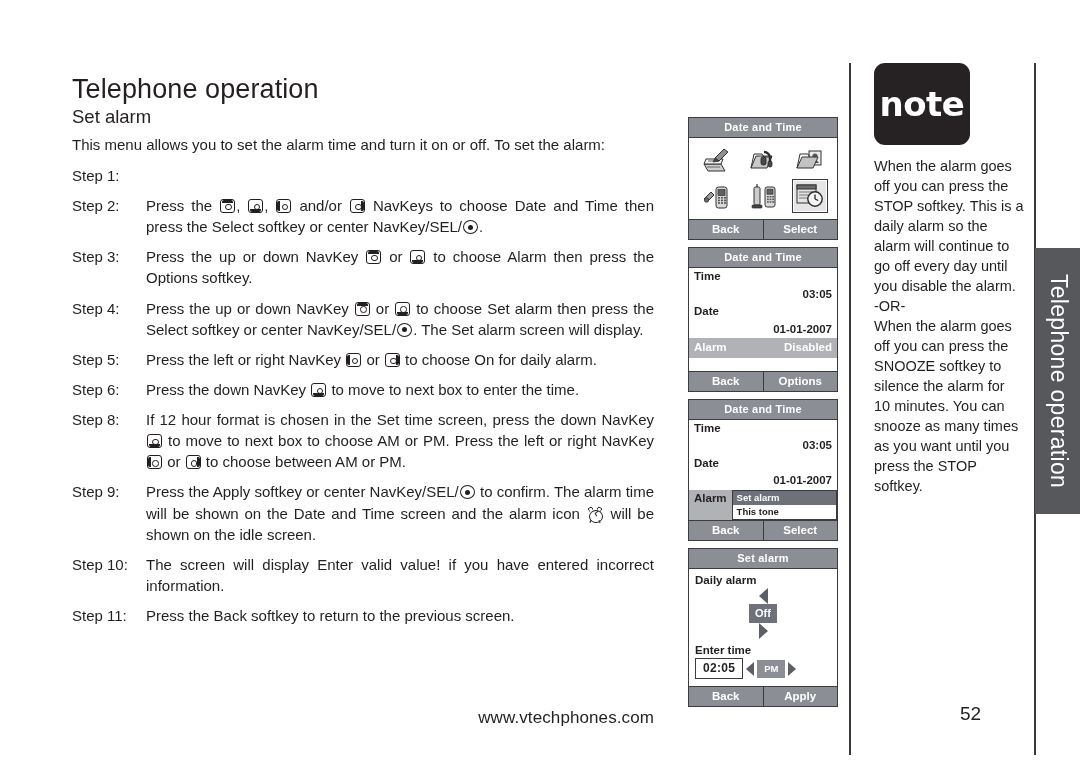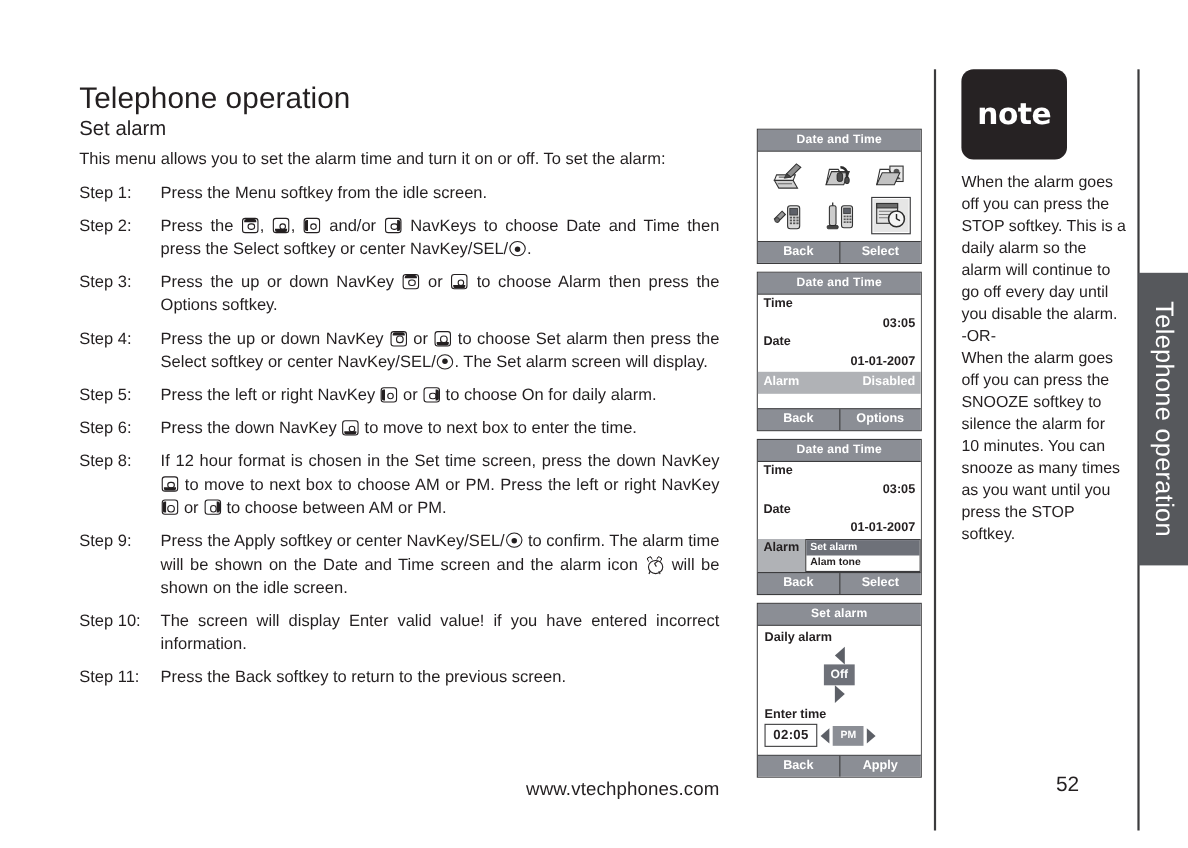--- a/index.html
+++ b/index.html
@@ -290,21 +290,21 @@
   .note-col{position:absolute;left:874px;top:63px;width:150px;}
   .note-badge{
     width:96px;height:82px;
     background:#262223;
     border-radius:11px;
     display:flex;align-items:center;justify-content:center;
     margin-bottom:11px;
   }
   .note-badge span{
     color:#ffffff;
-    font-size:27px;
+    font-size:34px;
     font-weight:700;
     letter-spacing:-0.5px;
     font-family:"DejaVu Sans", sans-serif;
   }
   .note-text{
     font-size:14.5px;
     line-height:1.38;
     color:#231f20;
   }
   .note-text p{margin:0;}
@@ -339,21 +339,20 @@
 
 <div class="page">
 
   <div class="content">
     <h1 class="chapter-title">Telephone operation</h1>
     <h2 class="section-title">Set alarm</h2>
     <p class="intro">This menu allows you to set the alarm time and turn it on or off. To set the alarm:</p>
     <div class="steps" id="steps-container">
         <div class="step">
           <div class="step-label">Step 1:</div>
-          <div class="step-body nojust">Press the Menu softkey from the idle screen.</div>
         </div>
         <div class="step">
           <div class="step-label">Step  2:</div>
           <div class="step-body">Press the <span class="nk up"></span>, <span class="nk down"></span>, <span class="nk left"></span> and/or <span class="nk right"></span> NavKeys to choose Date and Time then press the Select softkey or center NavKey/SEL/<span class="nk sel"></span>.</div>
         </div>
         <div class="step">
           <div class="step-label">Step 3:</div>
           <div class="step-body">Press the up or down NavKey <span class="nk up"></span> or <span class="nk down"></span> to choose Alarm then press the Options softkey.</div>
         </div>
         <div class="step">
@@ -526,21 +525,21 @@
         <div class="row">
           <span class="lbl">Date</span>
         </div>
         <div class="row full-right">
           <span class="val">01-01-2007</span>
         </div>
         <div class="submenu-row">
           <span class="lbl">Alarm</span>
           <div class="submenu">
             <div class="mi sel">Set alarm</div>
-            <div class="mi">Alam tone</div>
+            <div class="mi">This tone</div>
           </div>
         </div>
       </div>
       <div class="scr-softkeys">
         <div class="softkey">Back</div>
         <div class="softkey">Select</div>
       </div>
     </div>
 
     <div class="screen">

